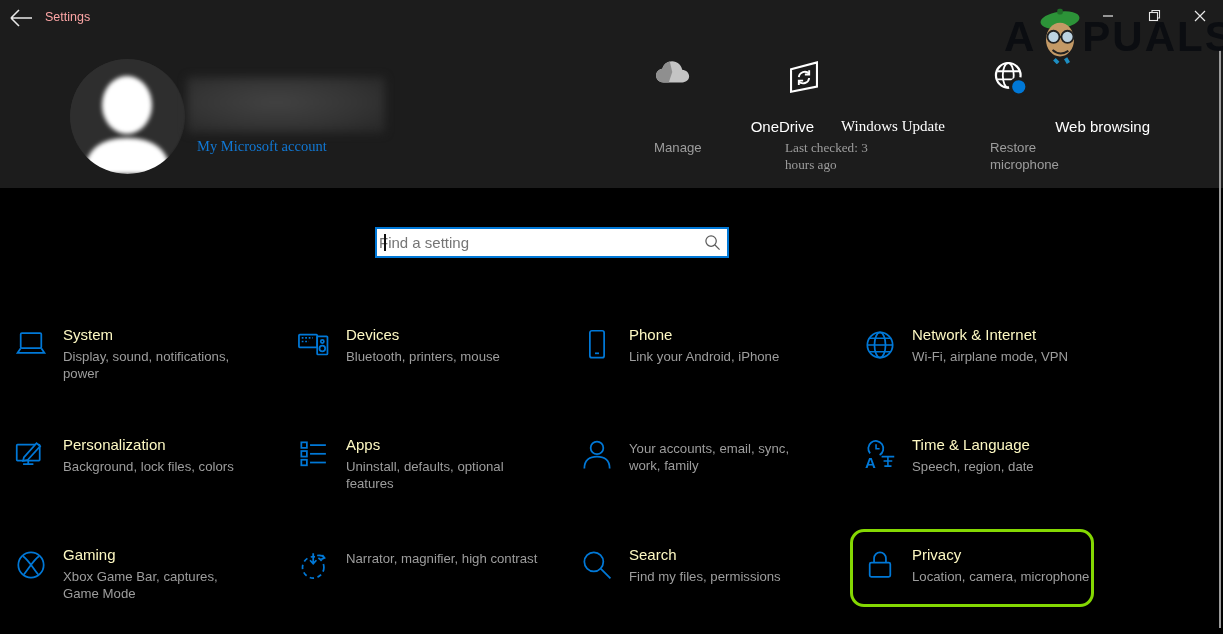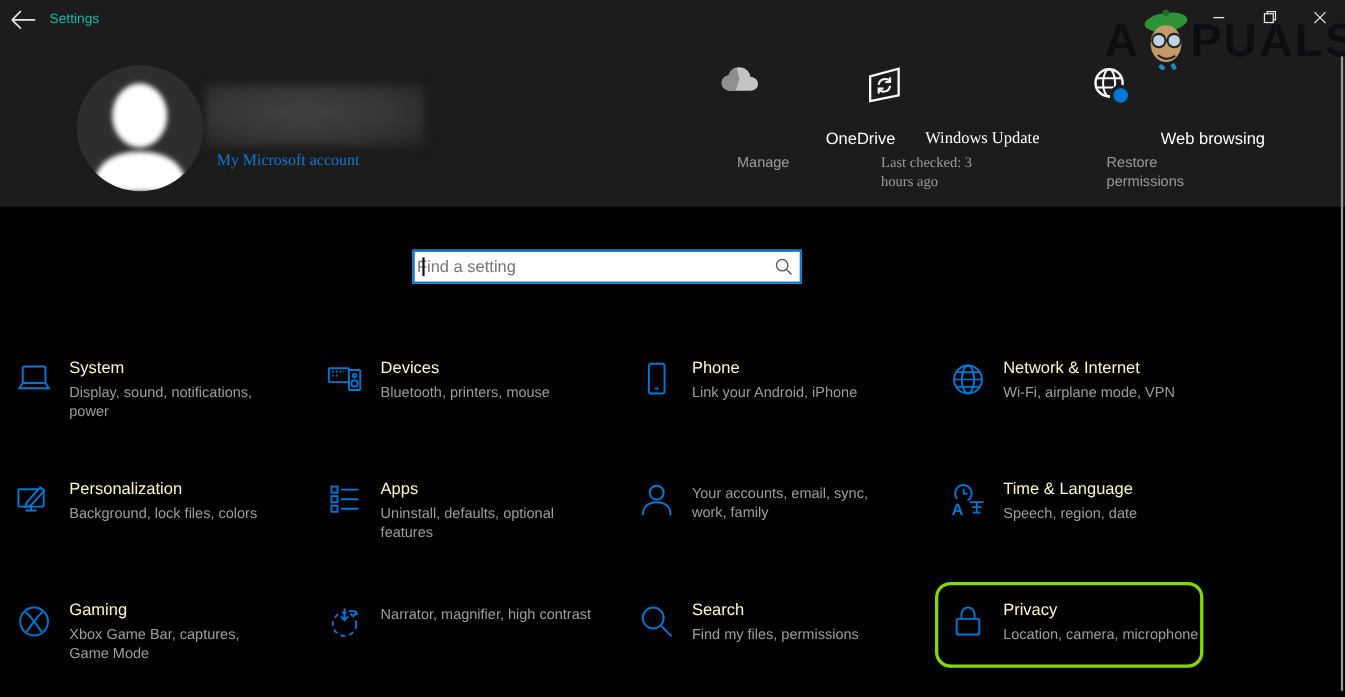--- a/index.html
+++ b/index.html
@@ -4,39 +4,39 @@
 <style>
   html,body{margin:0;padding:0;}
   body{
     width:1223px;height:634px;position:relative;overflow:hidden;
     background:#000;font-family:"Liberation Sans","DejaVu Sans",sans-serif;
     -webkit-font-smoothing:antialiased;
   }
   
   .hero{position:absolute;left:0;top:0;width:1223px;height:188px;background:#1c1c1c;}
   .titlebar-back{position:absolute;left:8px;top:7px;width:30px;height:22px;cursor:pointer;}
-  .titlebar-title{position:absolute;left:45px;top:10px;font-size:12.5px;color:#14b8a6;}
+  .titlebar-title{position:absolute;left:45px;top:10px;font-size:12.5px;color:#fca5a5;}
   .win-controls{position:absolute;right:0;top:0;display:flex;z-index:30;}
   .win-btn{width:46px;height:31px;display:flex;align-items:center;justify-content:center;}
   
   .watermark{position:absolute;left:1004px;top:8px;display:flex;align-items:center;
     font-weight:700;font-size:42px;letter-spacing:2px;color:#0b0d11;z-index:5;white-space:nowrap;}
   .watermark .mascot{margin:0 -6px 0 -4px;position:relative;top:-2px;}
   
   .avatar{position:absolute;left:70px;top:59px;width:115px;height:115px;border-radius:50%;
     background:#2b2b2b;overflow:hidden;}
   .name-blur{position:absolute;left:187px;top:77px;width:198px;height:56px;border-radius:3px;
     background:radial-gradient(ellipse at 45% 45%, #424242 0%, #343434 55%, #262626 100%);
     filter:blur(4px);}
   .ms-account-link{position:absolute;left:197px;top:138px;font-size:14.5px;color:#1178d4;cursor:pointer;font-family:Liberation Serif, serif;}
   
   .quick{position:absolute;top:58px;width:160px;}
   .quick .q-icon{height:58px;display:flex;align-items:flex-start;}
   .quick .q-title{font-size:15px;color:#fff;margin-top:2px;text-align:right;}
-  .quick .q-sub{font-size:13.2px;color:#9d9d9d;margin-top:5px;max-width:102px;line-height:1.25;margin-left:16px;}
+  .quick .q-sub{font-size:13.2px;color:#9d9d9d;margin-top:5px;max-width:102px;line-height:1.25;}
   
   .search-wrap{position:absolute;left:375px;top:227px;width:354px;height:31px;}
   .search-input{width:100%;height:100%;box-sizing:border-box;border:2px solid #0078d7;background:#fff;
     font-family:"Liberation Sans",sans-serif;font-size:15px;color:#333;padding:0 30px 0 2px;outline:none;}
   .search-input::placeholder{color:#757575;}
   .caret{position:absolute;left:9px;top:7px;width:1.5px;height:17px;background:#111;}
   .search-glass{position:absolute;right:8px;top:7px;}
   
   .grid{position:absolute;left:10px;top:326px;width:1140px;display:grid;
     grid-template-columns:repeat(4,283px);grid-auto-rows:110px;}
@@ -151,21 +151,21 @@
   <div class="quick" style="left:990px;">
     <div class="q-icon">
       <svg width="42" height="42" viewBox="0 0 46 46">
         <circle cx="20" cy="19" r="13.5" fill="none" stroke="#fff" stroke-width="2.4"></circle>
         <ellipse cx="20" cy="19" rx="6" ry="13.5" fill="none" stroke="#fff" stroke-width="2"></ellipse>
         <path d="M8 14.5 H32 M8 23.5 H32" stroke="#fff" stroke-width="2"></path>
         <circle cx="31.5" cy="31.5" r="9" fill="#0078d7" stroke="#1c1c1c" stroke-width="3.5"></circle>
       </svg>
     </div>
     <div class="q-title">Web browsing</div>
-    <div class="q-sub">Restore permissions</div>
+    <div class="q-sub">Restore microphone</div>
   </div>
 
 </div>
 
 <div class="search-wrap">
   <input class="search-input" type="text" placeholder="Find a setting" style="">
   <div class="caret"></div>
   <span class="search-glass">
     <svg width="17" height="17" viewBox="0 0 18 18">
       <circle cx="7.5" cy="7.5" r="5.5" fill="none" stroke="#5a5a5a" stroke-width="1.3"></circle>

